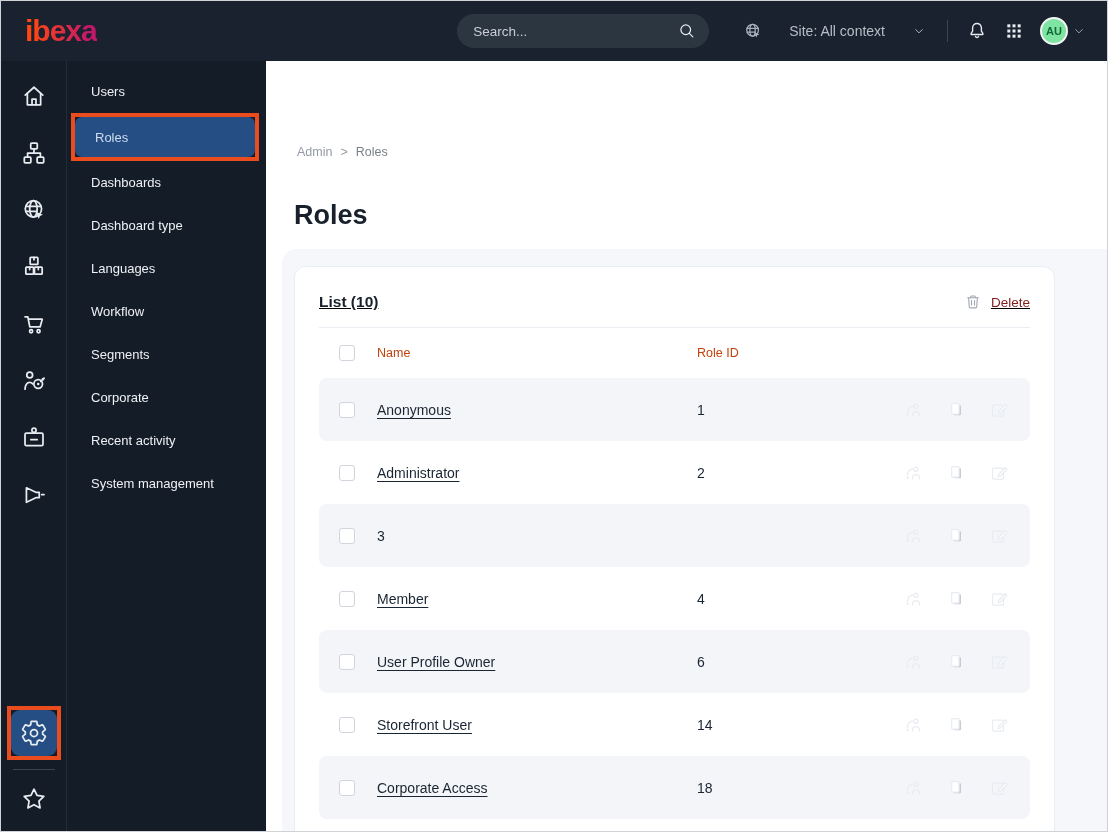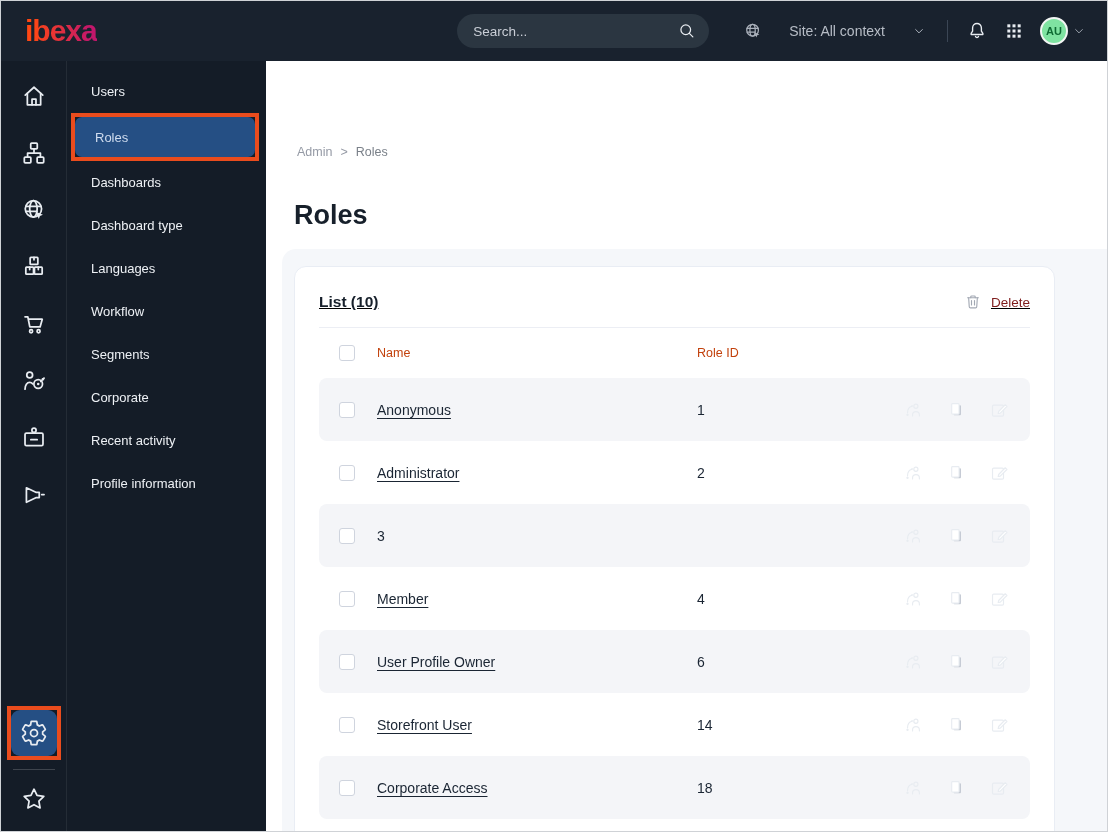--- a/index.html
+++ b/index.html
@@ -271,21 +271,21 @@
         <div class="menu-item">
           <span>Segments</span>
         </div>
         <div class="menu-item">
           <span>Corporate</span>
         </div>
         <div class="menu-item">
           <span>Recent activity</span>
         </div>
         <div class="menu-item">
-          <span>Profile information</span>
+          <span>System management</span>
         </div>
       </nav>
 
     <main class="main">
       <div class="breadcrumb">
         <span>Admin</span>
         <span>&gt;</span>
         <span class="crumb-last">Roles</span>
       </div>
       <h1 class="page-title">Roles</h1>

